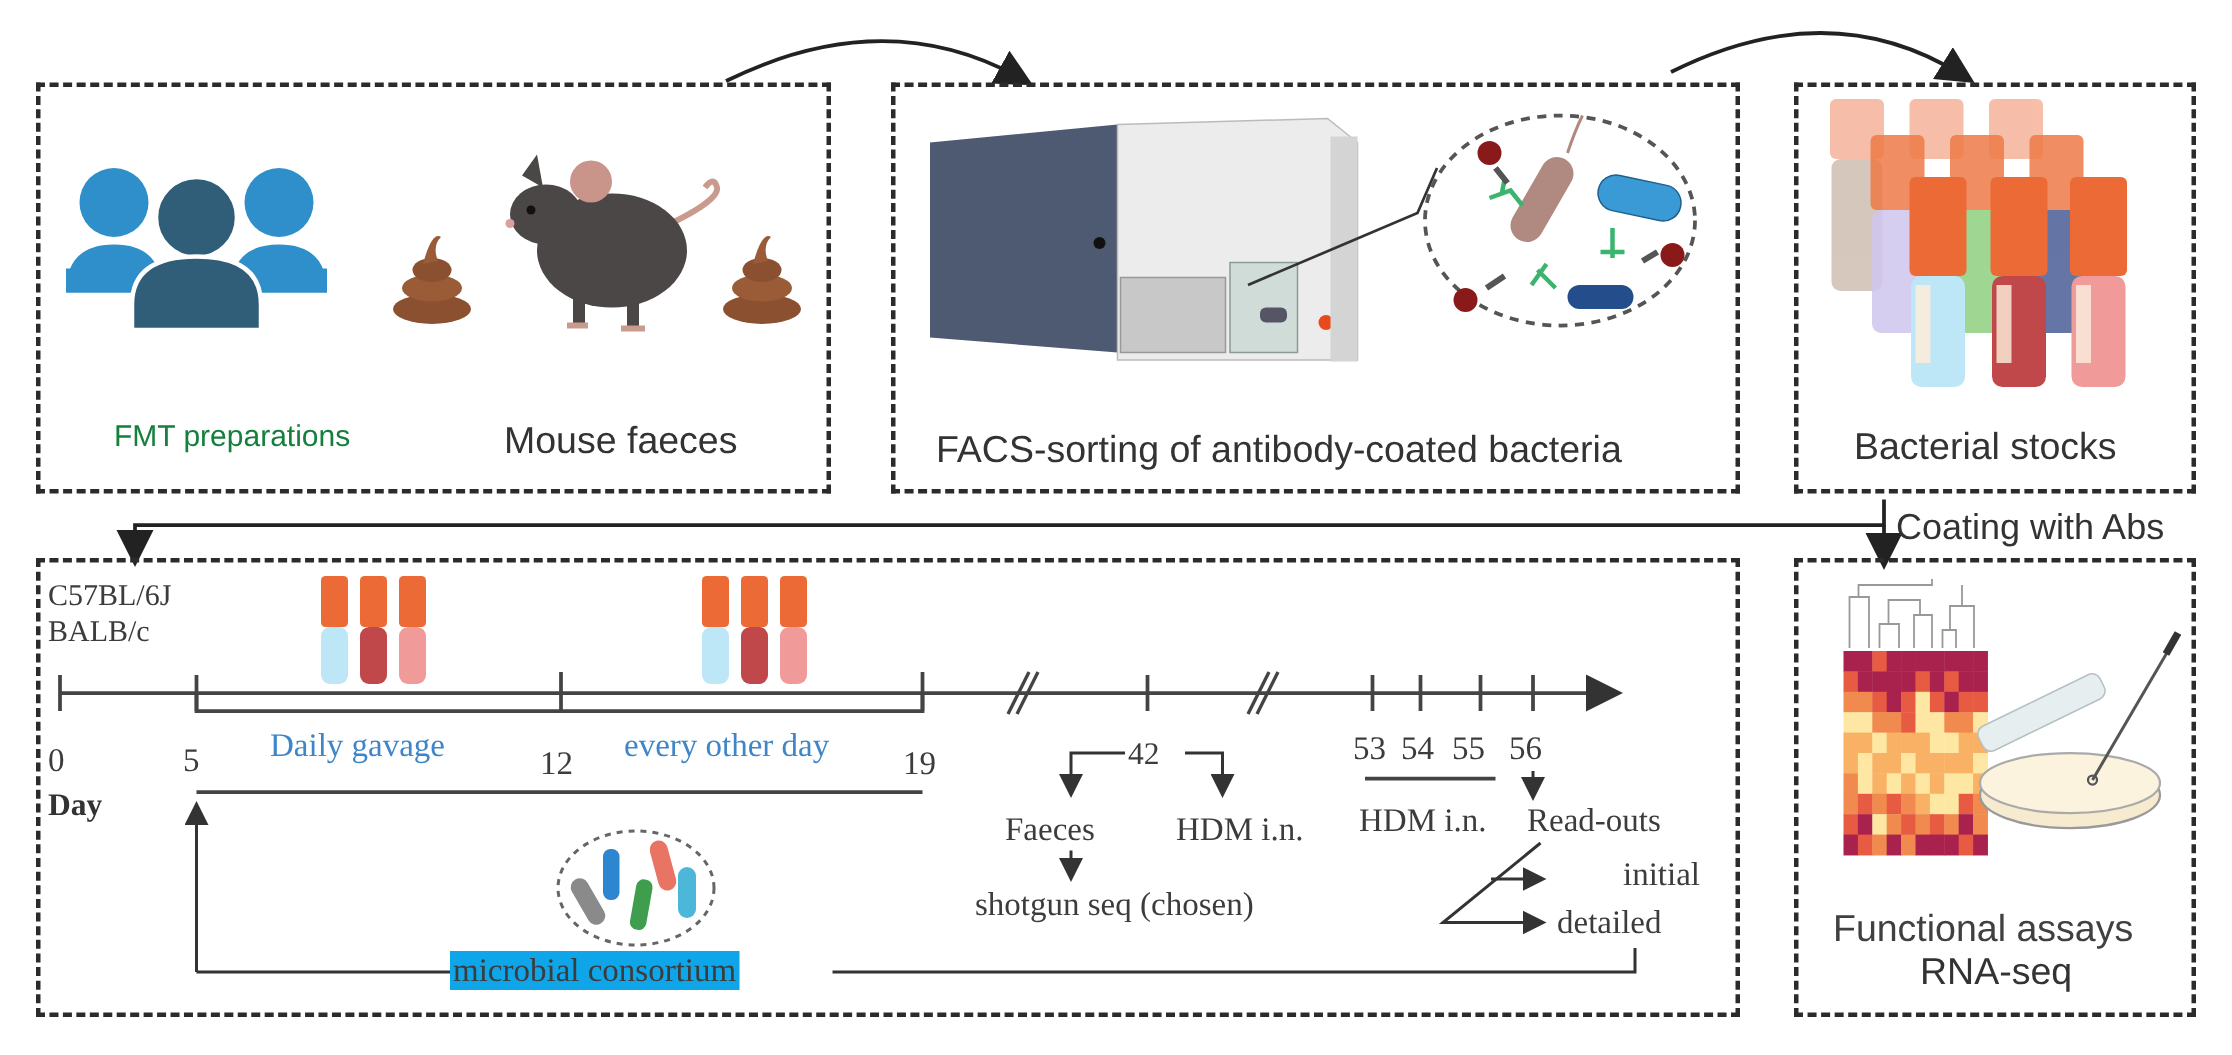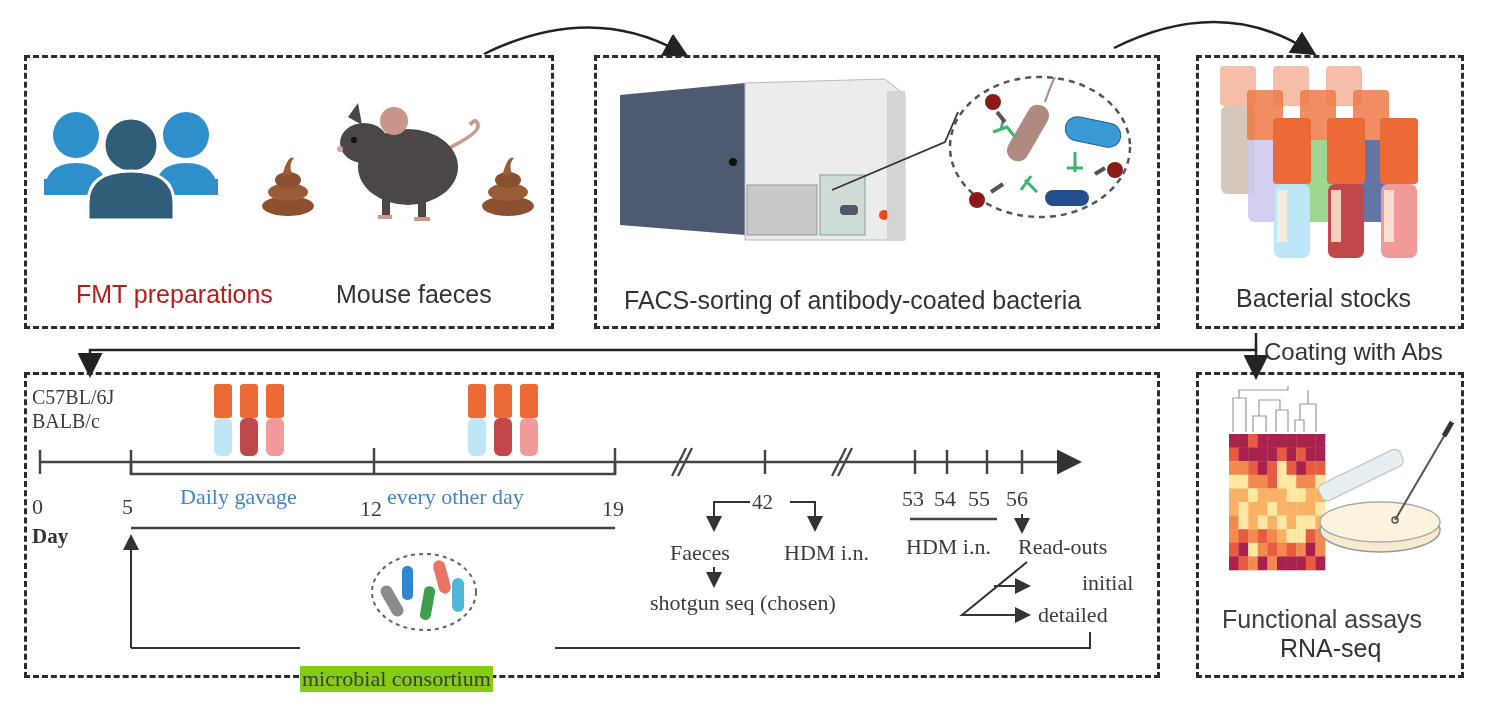--- a/index.html
+++ b/index.html
@@ -56,21 +56,21 @@
   <rect x="88" y="100" width="8" height="24" fill="#4a4746"></rect>
   <path d="M48,122 l14,0" stroke="#c99b8e" stroke-width="4"></path>
   <path d="M84,124 l16,0" stroke="#c99b8e" stroke-width="4"></path>
 </svg>
 <svg width="60" height="70" style="left:478px;top:150px;">
   <ellipse cx="30" cy="56" rx="26" ry="10" fill="#8b5030"></ellipse>
   <ellipse cx="30" cy="42" rx="20" ry="9" fill="#9a5b37"></ellipse>
   <ellipse cx="30" cy="30" rx="13" ry="8" fill="#8b5030"></ellipse>
   <path d="M24,26 Q30,4 36,8 Q30,14 34,24 Z" fill="#9a5b37"></path>
 </svg>
-<div class="label" style="left:76px;top:280px;font-size:25px;color:#b91c1c;">FMT preparations</div>
+<div class="label" style="left:76px;top:280px;font-size:20px;color:#15803d;">FMT preparations</div>
 <div class="label" style="left:336px;top:280px;font-size:25px;color:#333;">Mouse faeces</div>
 
 <div class="box" style="left:594px;top:55px;width:566px;height:274px;"></div>
 <svg width="300" height="180" style="left:615px;top:75px;">
   <path d="M5,20 L130,8 L130,160 L5,150 Z" fill="#4d5a72"></path>
   <path d="M130,8 L270,4 L290,20 L290,165 L130,165 Z" fill="#ececec" stroke="#bbb"></path>
   <rect x="132" y="110" width="70" height="50" fill="#c8c8c8" stroke="#999"></rect>
   <rect x="205" y="100" width="45" height="60" fill="#cfdcd8" stroke="#8a9a94"></rect>
   <rect x="225" y="130" width="18" height="10" rx="4" fill="#556"></rect>
   <circle cx="118" cy="87" r="4" fill="#111"></circle>
@@ -188,21 +188,21 @@
     <path d="M994,586 L1025,586" marker-end="url(#ah3)"></path>
   </g>
 </svg>
 
 <div class="t" style="left:32px;top:494px;">0</div>
 <div class="t" style="left:32px;top:524px;font-size:21px;font-weight:bold;color:#333;text-align:right;">Day</div>
 <div class="t" style="left:122px;top:494px;">5</div>
 <div class="t" style="left:360px;top:496px;text-align:right;">12</div>
 <div class="t" style="left:602px;top:496px;">19</div>
 <div class="t blue" style="left:180px;top:484px;color:#3f86c8;">Daily gavage</div>
-<div class="t blue" style="left:387px;top:484px;color:#3f86c8;">every other day</div>
+<div class="t blue" style="left:416px;top:484px;color:#3f86c8;">every other day</div>
 
 <div class="t" style="left:752px;top:490px;font-size:21px;">42</div>
 <div class="t" style="left:670px;top:540px;">Faeces</div>
 <div class="t" style="left:784px;top:540px;">HDM i.n.</div>
 <div class="t" style="left:650px;top:590px;">shotgun seq (chosen)</div>
 
 <div class="t" style="left:902px;top:486px;">53</div>
 <div class="t" style="left:934px;top:486px;">54</div>
 <div class="t" style="left:968px;top:486px;">55</div>
 <div class="t" style="left:1006px;top:486px;">56</div>
@@ -212,21 +212,21 @@
 <div class="t" style="left:1038px;top:602px;">detailed</div>
 
 <svg width="120" height="90" style="left:364px;top:550px;">
   <ellipse cx="60" cy="42" rx="52" ry="38" fill="none" stroke="#666" stroke-width="2" stroke-dasharray="4,4"></ellipse>
   <rect x="22" y="34" width="12" height="34" rx="6" fill="#8a8a8a" transform="rotate(-30 28 51)"></rect>
   <rect x="38" y="16" width="11" height="34" rx="5" fill="#2f86d0"></rect>
   <rect x="58" y="36" width="11" height="34" rx="5" fill="#3f9e4e" transform="rotate(10 63 53)"></rect>
   <rect x="72" y="10" width="12" height="34" rx="6" fill="#ea7464" transform="rotate(-15 78 27)"></rect>
   <rect x="88" y="28" width="12" height="34" rx="6" fill="#4cb7d8"></rect>
 </svg>
-<div class="t" style="left:300px;top:666px;background:#84cc16;padding:0 2px;">microbial consortium</div>
+<div class="t" style="left:300px;top:634px;background:#0ea5e9;padding:0 2px;">microbial consortium</div>
 
 <div class="box" style="left:1196px;top:372px;width:268px;height:306px;"></div>
 <svg width="100" height="50" style="left:1228px;top:386px;">
   <g stroke="#999" stroke-width="1.2" fill="none">
     <path d="M5,46 L5,12 L18,12 L18,46 M11,12 L11,4 L60,4 L60,0 M25,46 L25,30 L38,30 L38,46 M31,30 L31,14 L52,14 L52,24 L48,24 L48,46 M52,24 L60,24 L60,46 M67,46 L67,34 L76,34 L76,46 M72,34 L72,18 L88,18 L88,46 M80,18 L80,4"></path>
   </g>
 </svg>
 <svg id="heatmap" width="100" height="140" style="left:1229px;top:434px;">
     <rect x="0" y="0" width="9.9" height="13.9" fill="#a8224d"></rect>
     <rect x="9.6" y="0" width="9.9" height="13.9" fill="#a8224d"></rect>

